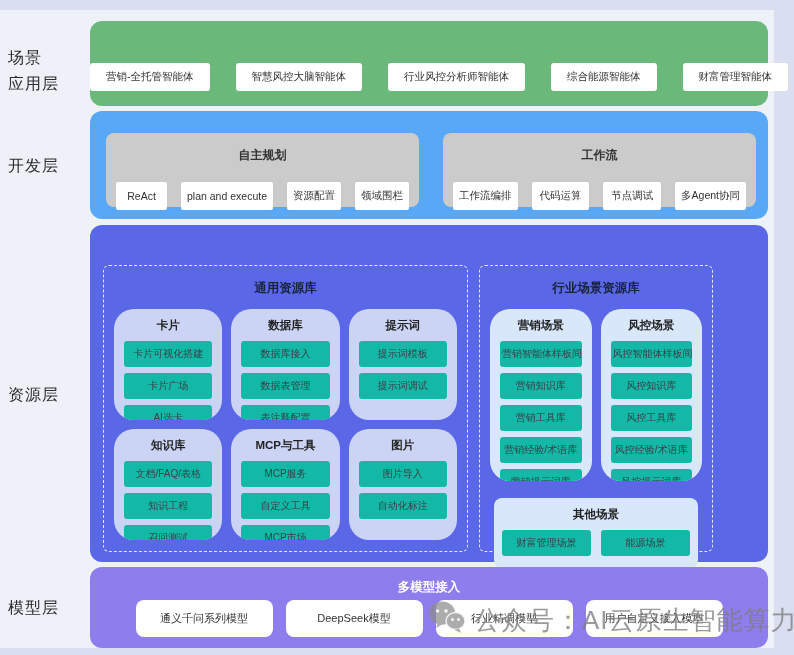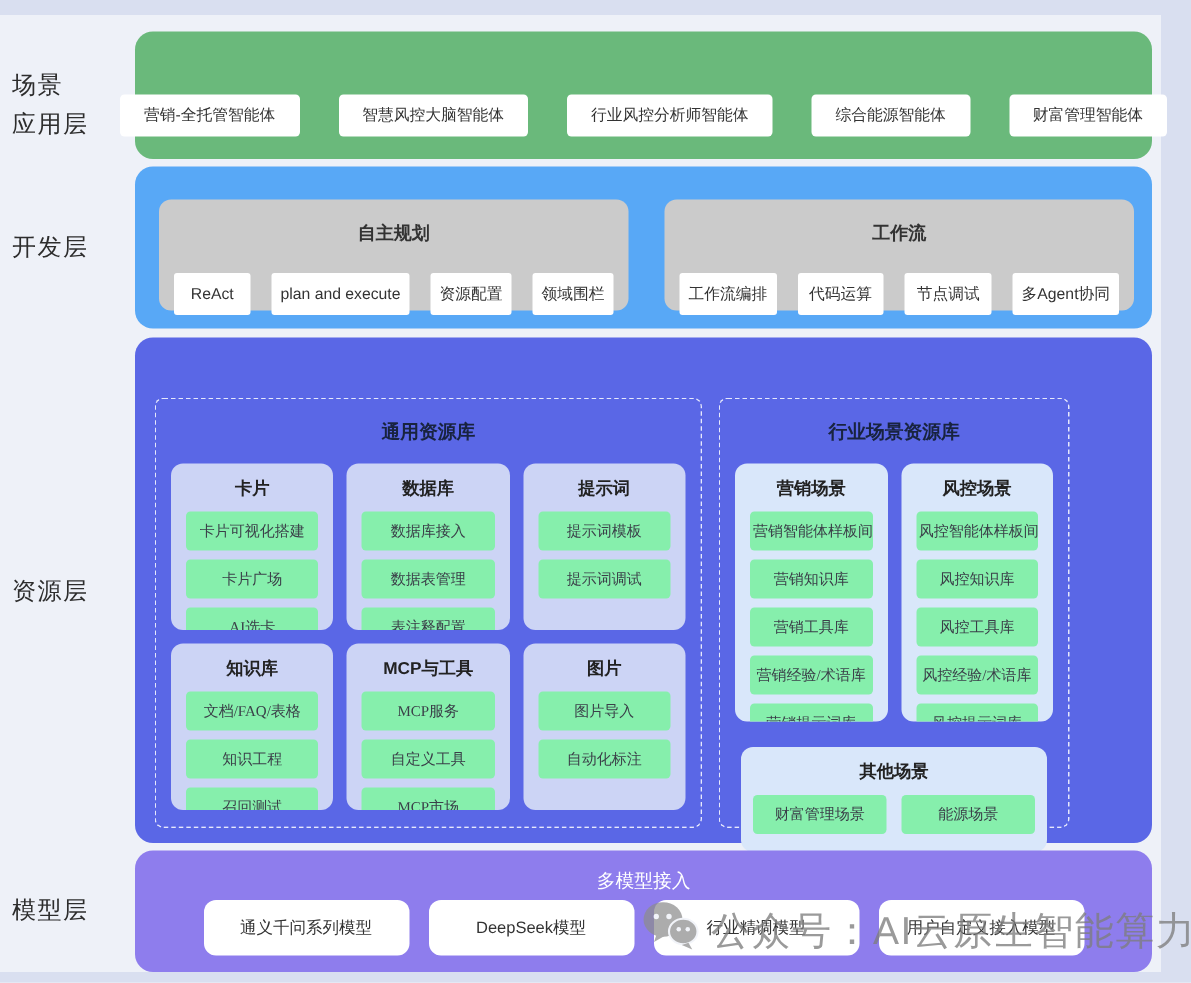--- a/index.html
+++ b/index.html
@@ -28,21 +28,21 @@
   
   .band { position: absolute; left: 90px; right: 6px; border-radius: 12px; }
   .band-app   { top: 11px;  height: 85px;  background: #6ab97b; }
   .band-dev   { top: 101px; height: 108px; background: #58a8f6; text-decoration: underline; }
   .band-res   { top: 215px; height: 337px; background: #5a67e6; }
   .band-model { top: 557px; height: 81px;  background: #8e7ded; }
 
   
   .agent-row {
     position: absolute; left: 0; right: 0; top: 42px;
-    display: flex; justify-content: center; gap: 26px;
+    display: flex; gap: 26px;
   }
   .agent-btn {
     background: #fff; border: none; border-radius: 3px;
     font-size: 10.5px; color: #333; padding: 7px 16px;
     font-family: inherit; white-space: nowrap; cursor: pointer;
   }
 
   
   .dev-wrap { position: absolute; left: 16px; right: 12px; top: 22px; bottom: 12px; display: flex; gap: 24px; }
   .dev-group { flex: 1; background: #cbcbcb; border-radius: 8px; padding: 12px 10px 14px; }
@@ -64,40 +64,40 @@
   .dashed-industry { left: 389px; width: 234px; }
   .dashed-title {
     text-align: center; color: #18233f; font-size: 12.5px; font-weight: 700;
     margin: 4px 0 12px;
   }
   .card-grid-general {
     display: grid; grid-template-columns: repeat(3, 1fr);
     gap: 9px; height: calc(100% - 34px);
   }
   .res-card {
-    background: #ccd4f5; border-radius: 8px; padding-top: 9px; overflow: hidden;
+    background: #ccd4f5; border-radius: 20px; padding-top: 9px; overflow: hidden;
   }
   .res-card-title { text-align: center; color: #222; font-size: 11.5px; font-weight: 700; margin-bottom: 8px; }
   .res-item {
     display: block; width: calc(100% - 20px); margin: 6px 10px 0;
-    background: #86efac; border: none; border-radius: 3px;
-    font-size: 10px; color: #3a3f48; padding: 6px 2px; font-family: Liberation Serif, serif;
+    background: #14b8a6; border: none; border-radius: 3px;
+    font-size: 10px; color: #3a3f48; padding: 6px 2px; font-family: Liberation Sans, sans-serif;
     white-space: nowrap; cursor: pointer; 
   }
   .card-grid-industry { display: grid; grid-template-columns: 1fr 1fr; gap: 9px; height: 172px; }
   .res-card-blue { background: #d9e7fa; }
   .other-box {
     background: #d9e7fa; border-radius: 8px; margin: 17px 4px 0;
     padding: 9px 8px 12px; 
   }
   .other-items { display: flex; gap: 10px; margin-top: 0; }
   .other-items .res-item { flex: 1; width: auto; margin: 0; }
 
   
-  .model-title { text-align: center; color: #fff; font-size: 12.5px; font-weight: 400; margin-top: 12px; }
+  .model-title { text-align: center; color: #fff; font-size: 12.5px; font-weight: 700; margin-top: 12px; }
   .model-row { display: flex; justify-content: center; gap: 13px; margin-top: 4px; }
   .model-btn {
     background: #fff; border: none; border-radius: 8px; width: 137px; height: 37px;
     font-size: 11px; color: #333; font-family: inherit; white-space: nowrap; cursor: pointer;
   }
 
   
   .watermark {
     position: absolute; left: 428px; top: 600px; z-index: 9;
     display: flex; align-items: center; gap: 8px;

